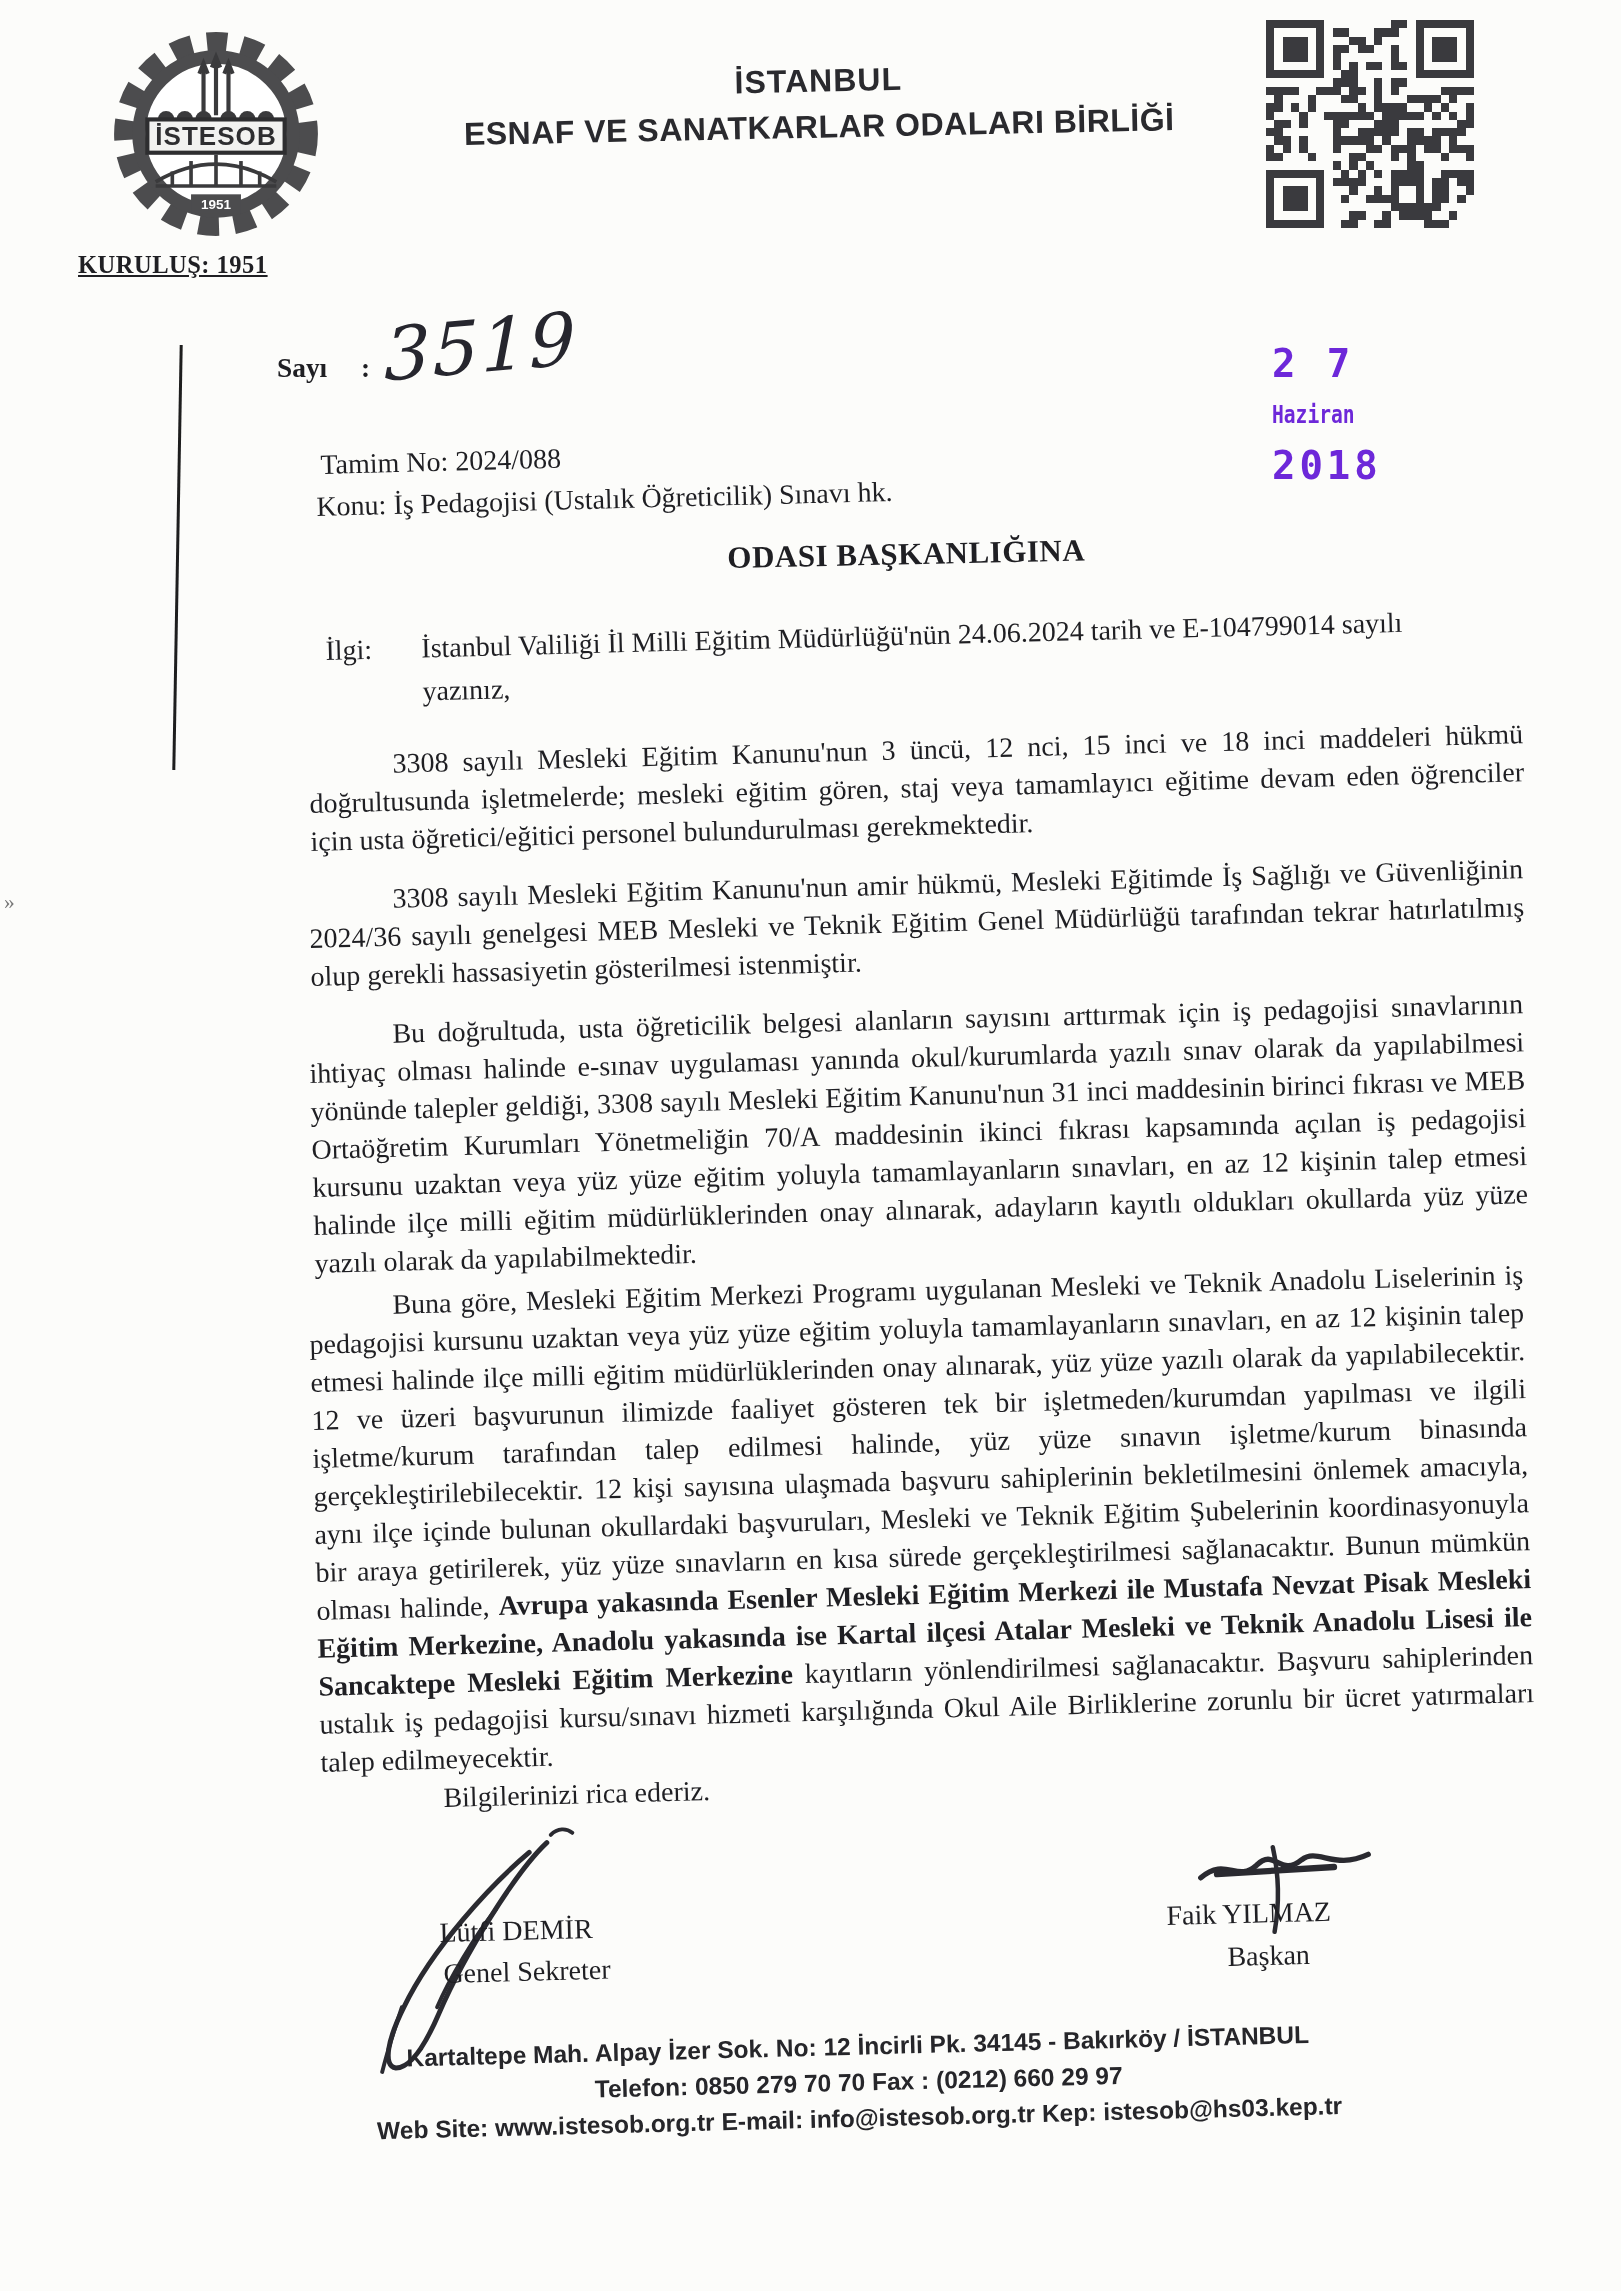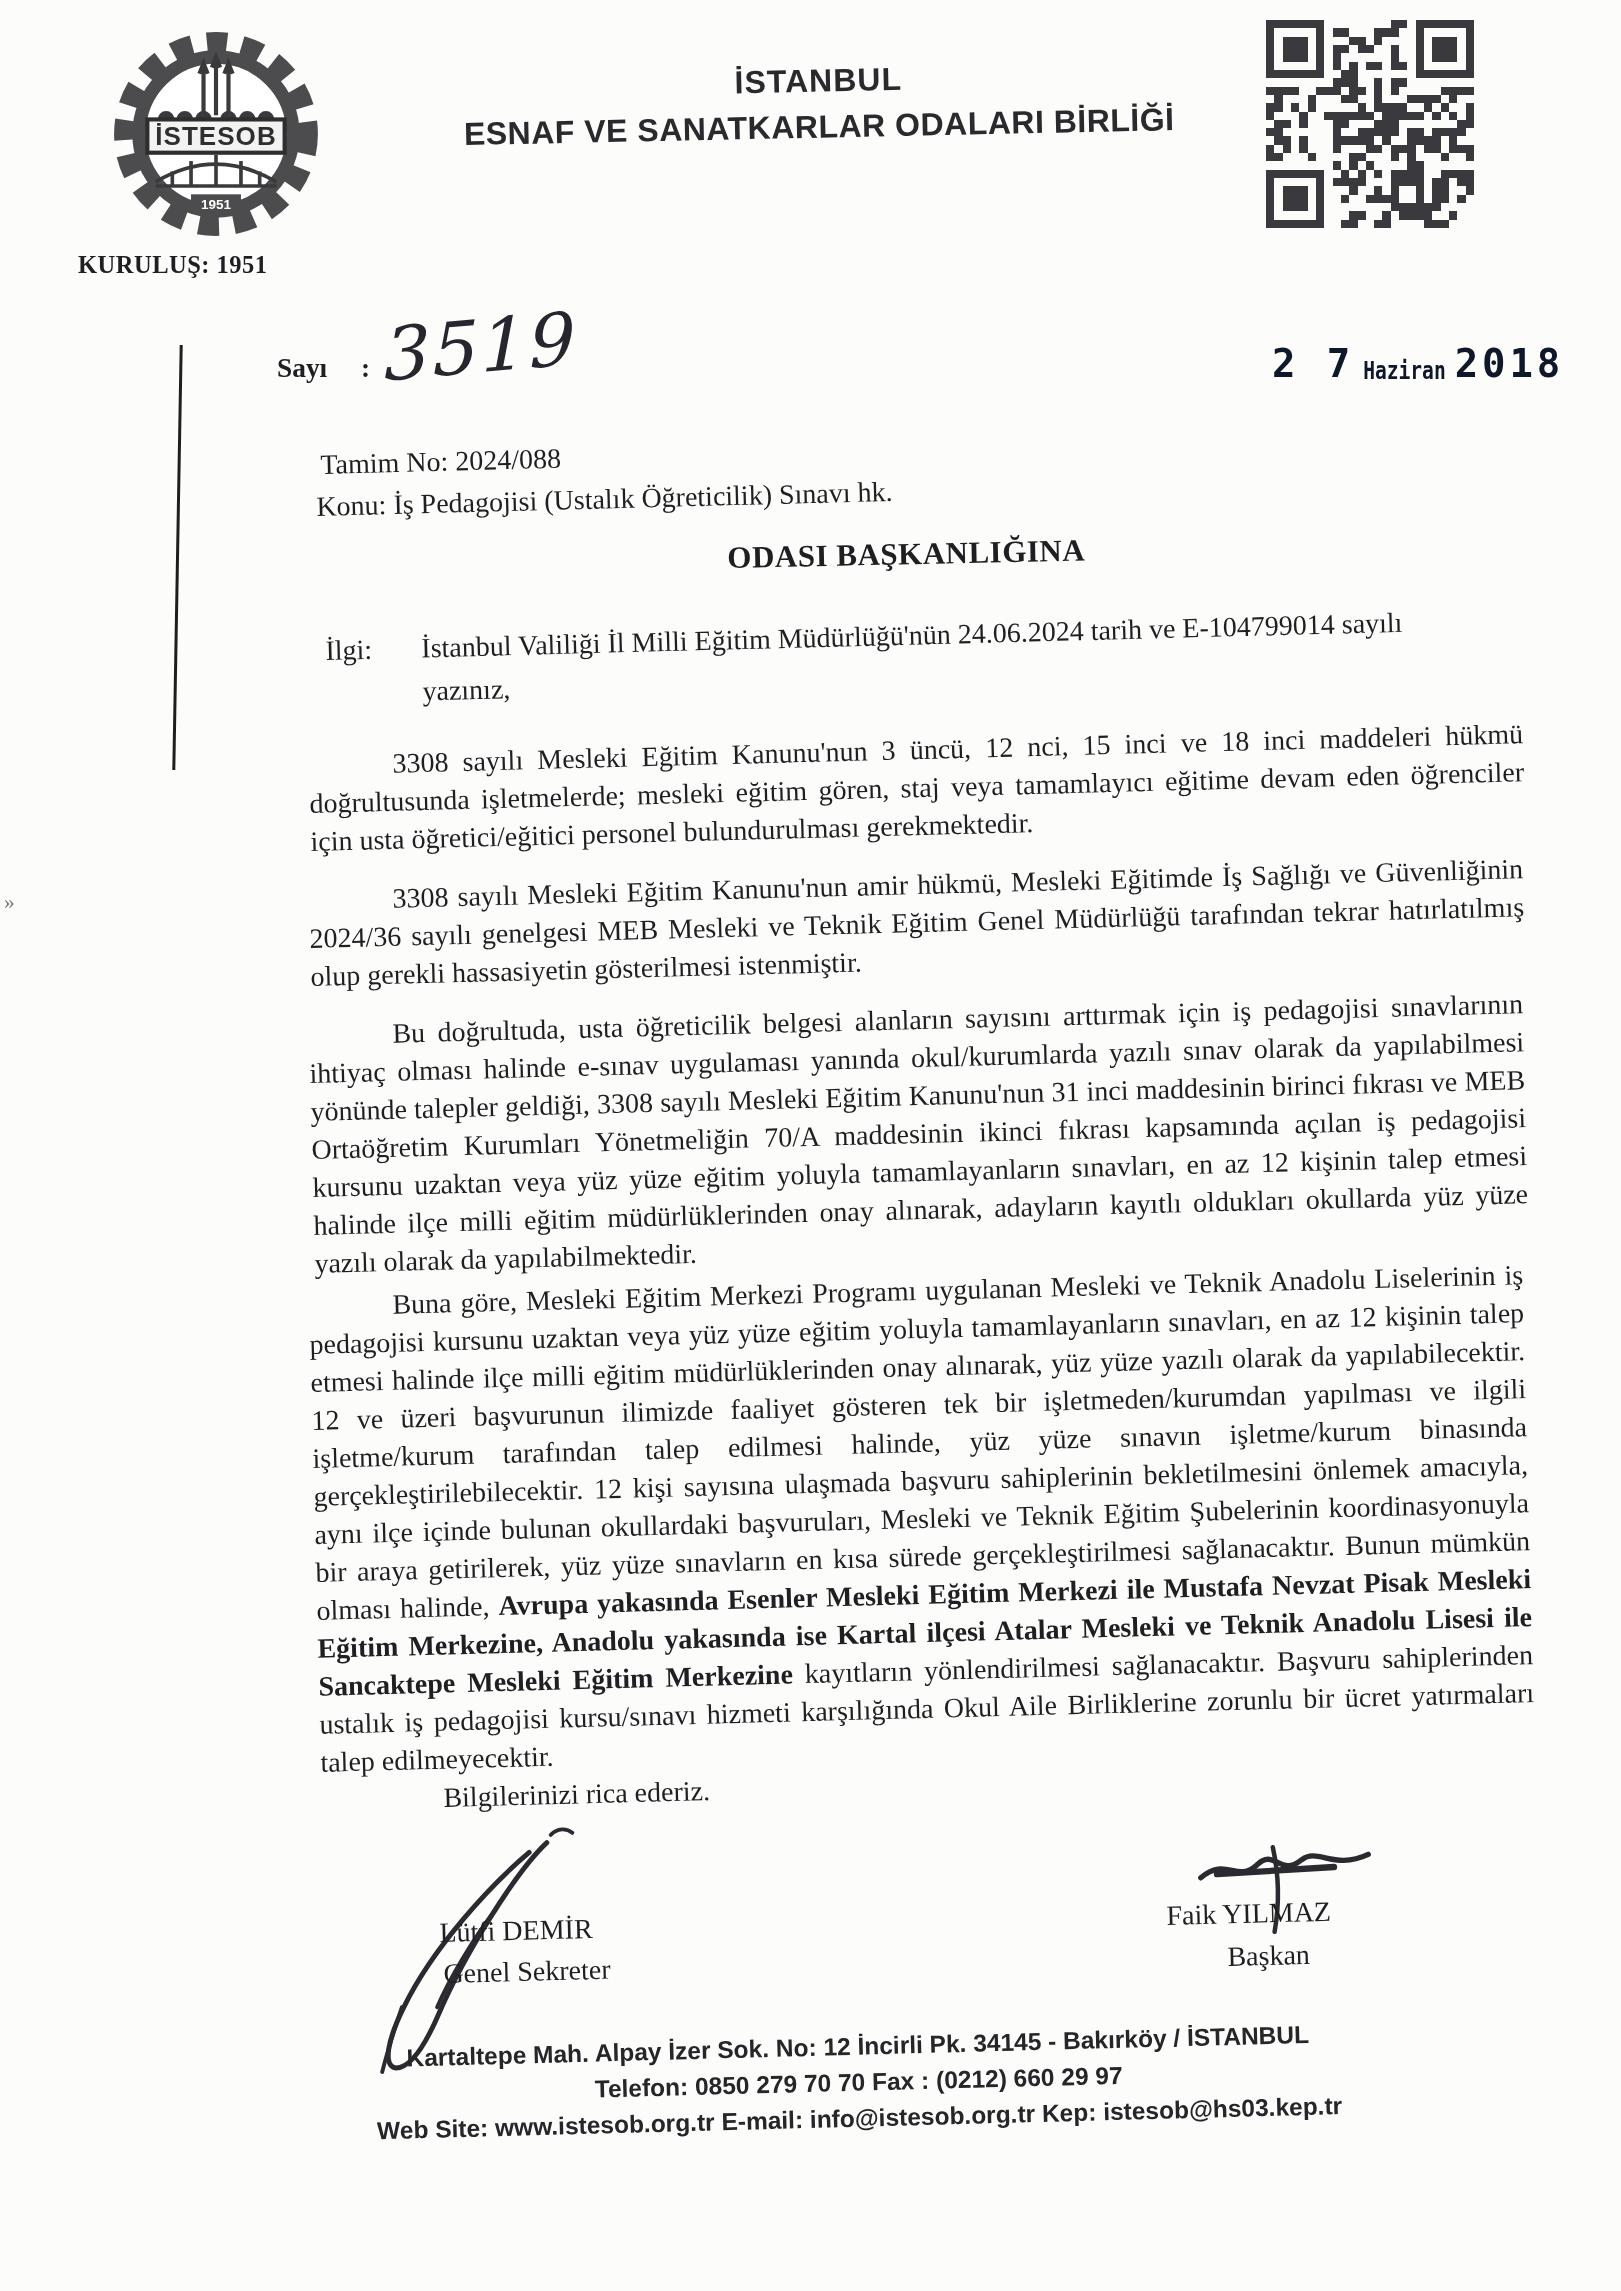--- a/index.html
+++ b/index.html
@@ -7,40 +7,40 @@
     position:relative;width:1621px;height:2292px;margin:0 auto;
     background:#fcfcfa;overflow:hidden;
     font-family:"Liberation Serif", serif;color:#1f1f23;
   }
   .abs{position:absolute;}
   .tilt{transform:rotate(-1.5deg);transform-origin:0 0;}
   .tilt-sm{transform:rotate(-1.2deg);transform-origin:0 0;}
 
   
   .logo{left:112px;top:27.4px;width:208px;height:214px;}
-  .founding{left:78px;top:251px;font-size:24.5px;font-weight:bold;letter-spacing:0.5px;}
+  .founding{left:78px;top:251px;font-size:24.5px;font-weight:bold;letter-spacing:0.5px;text-decoration:underline;}
   .org-title{
     left:323px;top:73px;width:990px;text-align:center;
     font-family:"Liberation Sans", sans-serif;font-weight:bold;color:#2a2a2e;
   }
   .org-title .l1{font-size:32px;letter-spacing:1px;}
   .org-title .l2{font-size:32px;letter-spacing:0.5px;margin-top:8.8px;}
   .qr{left:1266px;top:19.6px;width:208px;height:208px;}
 
   
   .sayi-label{left:277px;top:353px;font-size:27.4px;font-weight:bold;}
   .sayi-colon{left:361px;top:353px;font-size:27.4px;font-weight:bold;}
   .sayi-value{
     left:384px;top:304px;font-size:73px;color:#26262e;
     font-family:"DejaVu Serif", serif;font-style:italic;
     transform:rotate(-5deg) skewX(-5deg);letter-spacing:2px;
   }
   .date-stamp{
-    left:1272px;top:341px;display:flex;align-items:baseline;gap:9px;
-    font-family:"DejaVu Sans Mono", monospace;color:#0f172a;font-weight:bold;
+    left:1272px;top:341px;display:flex;align-items:baseline;gap:17px;
+    font-family:"DejaVu Sans Mono", monospace;color:#6d28d9;font-weight:bold;flex-direction:column;
   }
   .date-stamp .big{font-size:39px;letter-spacing:3.9px;}
   .date-stamp .small{font-size:19.6px;transform:scaleY(1.25);letter-spacing:0;}
 
   .tamim{left:320px;top:449px;font-size:28px;}
   .konu{left:316px;top:491px;font-size:28px;}
   .recipient{left:727px;top:540px;font-size:31px;font-weight:bold;letter-spacing:0.5px;}
 
   .ref-block{left:325px;top:635px;width:1206px;font-size:28px;}
   .ref-row{display:flex;}

